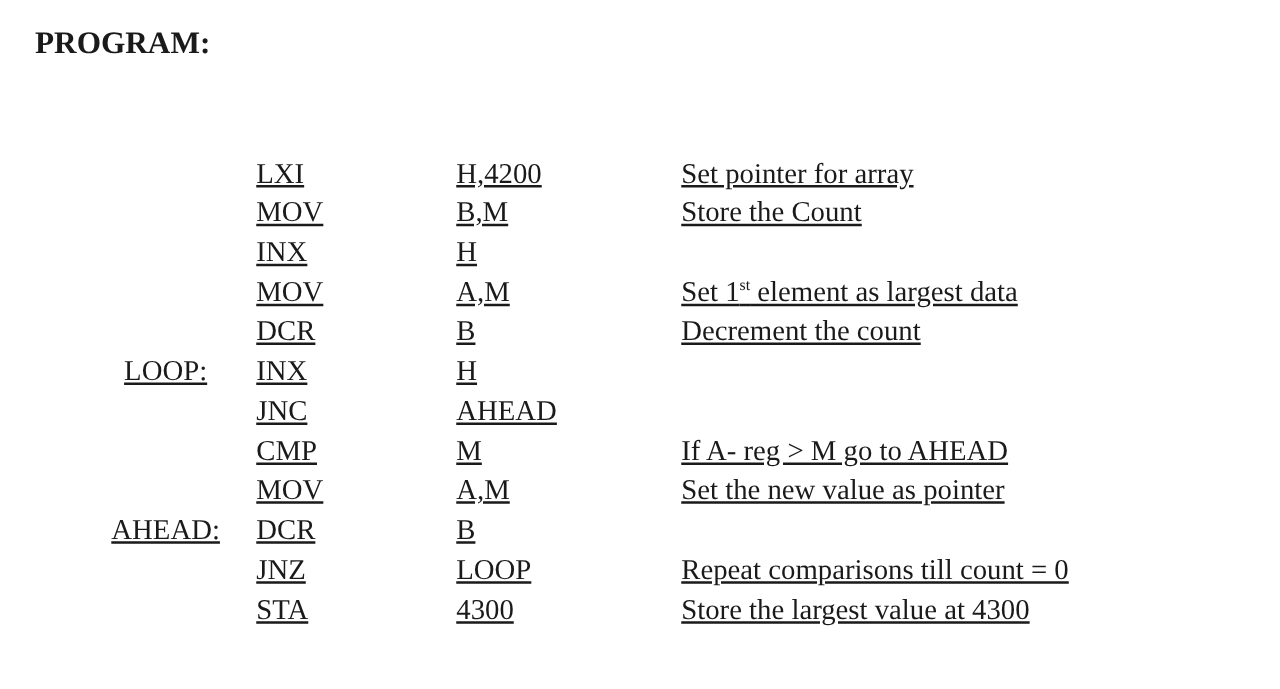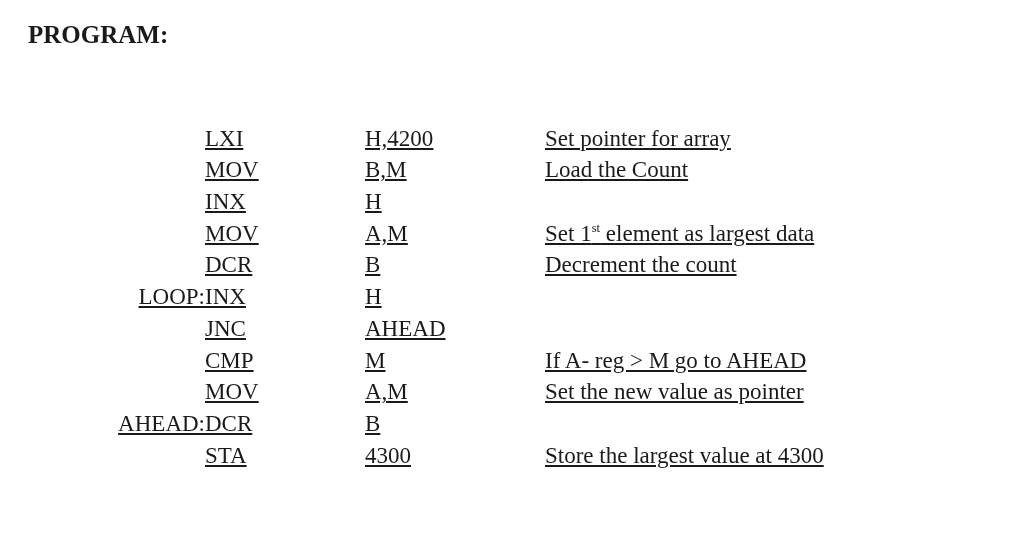--- a/index.html
+++ b/index.html
@@ -29,21 +29,21 @@
   .code-block {
     margin-left: 32px;
     text-decoration: underline;
   }
   .row {
     display: grid;
     grid-template-columns: 145px 160px 180px 1fr;
     align-items: baseline;
   }
   .label-col {
-    text-align: right;
+    text-align: center;
   }
   .mnemonic {}
   .operand {}
   .comment {}
   sup {
     font-size: 0.55em;
     vertical-align: super;
     line-height: 0;
   }
   .cursor {
@@ -65,21 +65,21 @@
       <div class="row">
         <span class="label-col"></span>
         <span class="mnemonic">LXI</span>
         <span class="operand">H,4200</span>
         <span class="comment">Set pointer for array</span>
       </div>
       <div class="row">
         <span class="label-col"></span>
         <span class="mnemonic">MOV</span>
         <span class="operand">B,M</span>
-        <span class="comment">Load the Count</span>
+        <span class="comment">Store the Count</span>
       </div>
       <div class="row">
         <span class="label-col"></span>
         <span class="mnemonic">INX</span>
         <span class="operand">H</span>
         <span class="comment"></span>
       </div>
       <div class="row">
         <span class="label-col"></span>
         <span class="mnemonic">MOV</span>
@@ -117,18 +117,24 @@
         <span class="comment">Set the new value as pointer</span>
       </div>
       <div class="row">
         <span class="label-col">AHEAD:</span>
         <span class="mnemonic">DCR</span>
         <span class="operand">B</span>
         <span class="comment"></span>
       </div>
       <div class="row">
         <span class="label-col"></span>
+        <span class="mnemonic">JNZ</span>
+        <span class="operand">LOOP</span>
+        <span class="comment">Repeat comparisons till count = 0</span>
+      </div>
+      <div class="row">
+        <span class="label-col"></span>
         <span class="mnemonic">STA</span>
         <span class="operand">4300</span>
         <span class="comment">Store the largest value at 4300</span>
       </div>
     </div>
 </div>
 
 </body></html>

